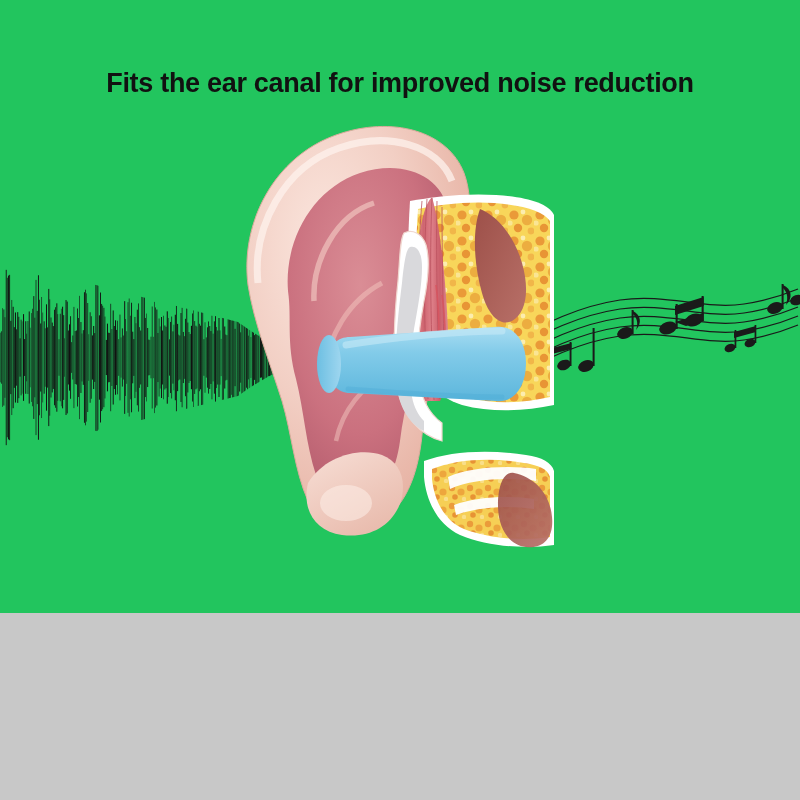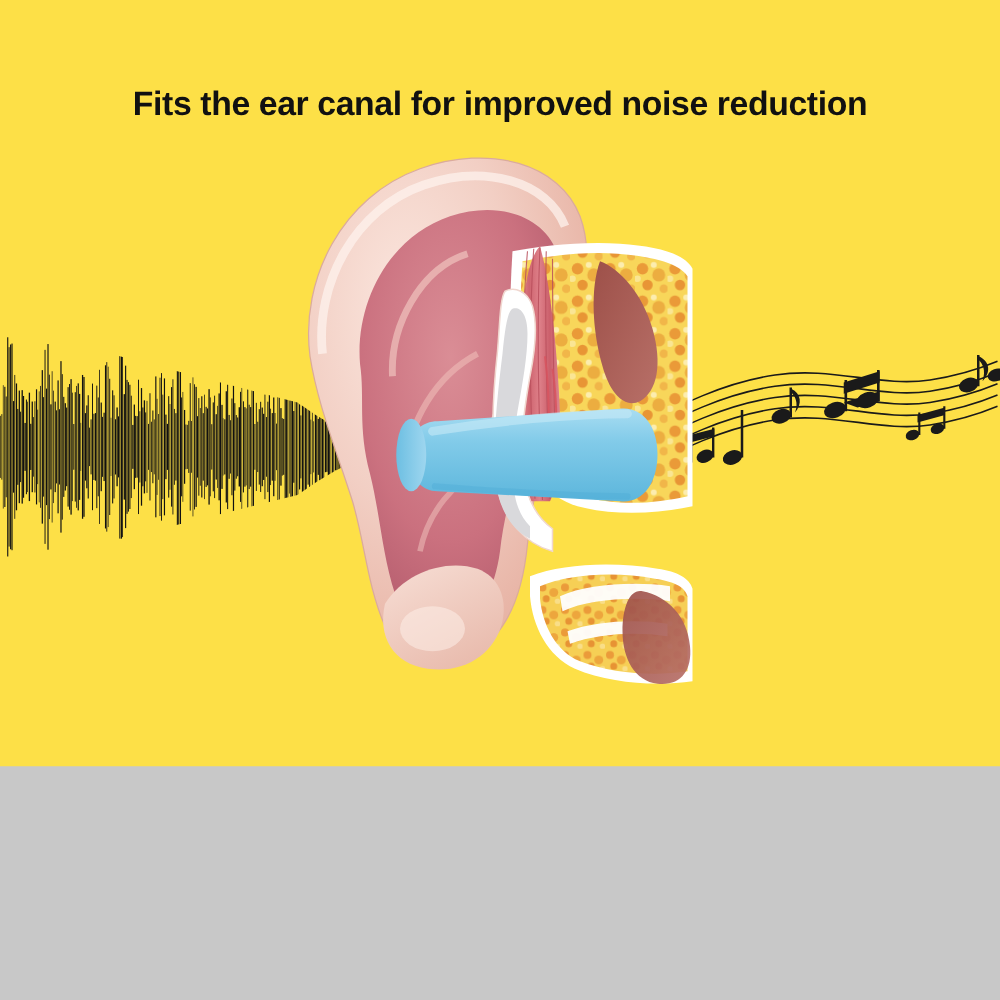--- a/index.html
+++ b/index.html
@@ -5,21 +5,21 @@
   * { box-sizing: border-box; margin: 0; padding: 0; }
   html, body {
     width: 800px; height: 800px;
     background: #ffffff;
     font-family: "Liberation Sans", "DejaVu Sans", sans-serif;
     overflow: hidden;
   }
   #page {
     position: relative;
     width: 800px; height: 800px;
-    background: #fde047;
+    background: #22c55e;
   }
 
   
   #headline {
     position: absolute;
     left: 0; top: 68px;
     width: 800px;
     text-align: center;
     font-size: 27px;
     font-weight: 700;

